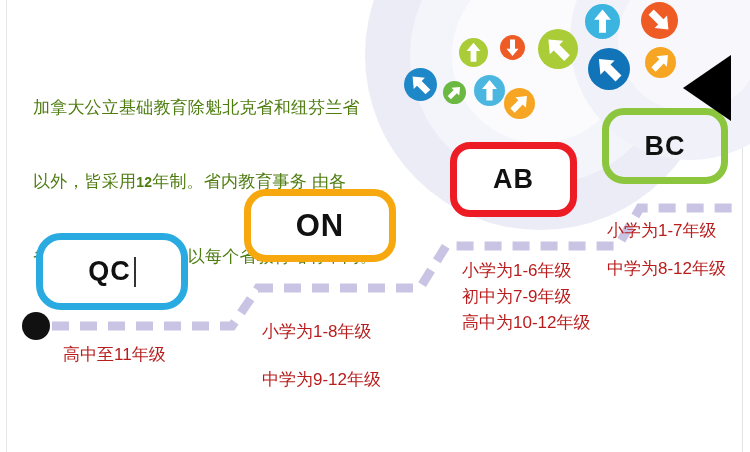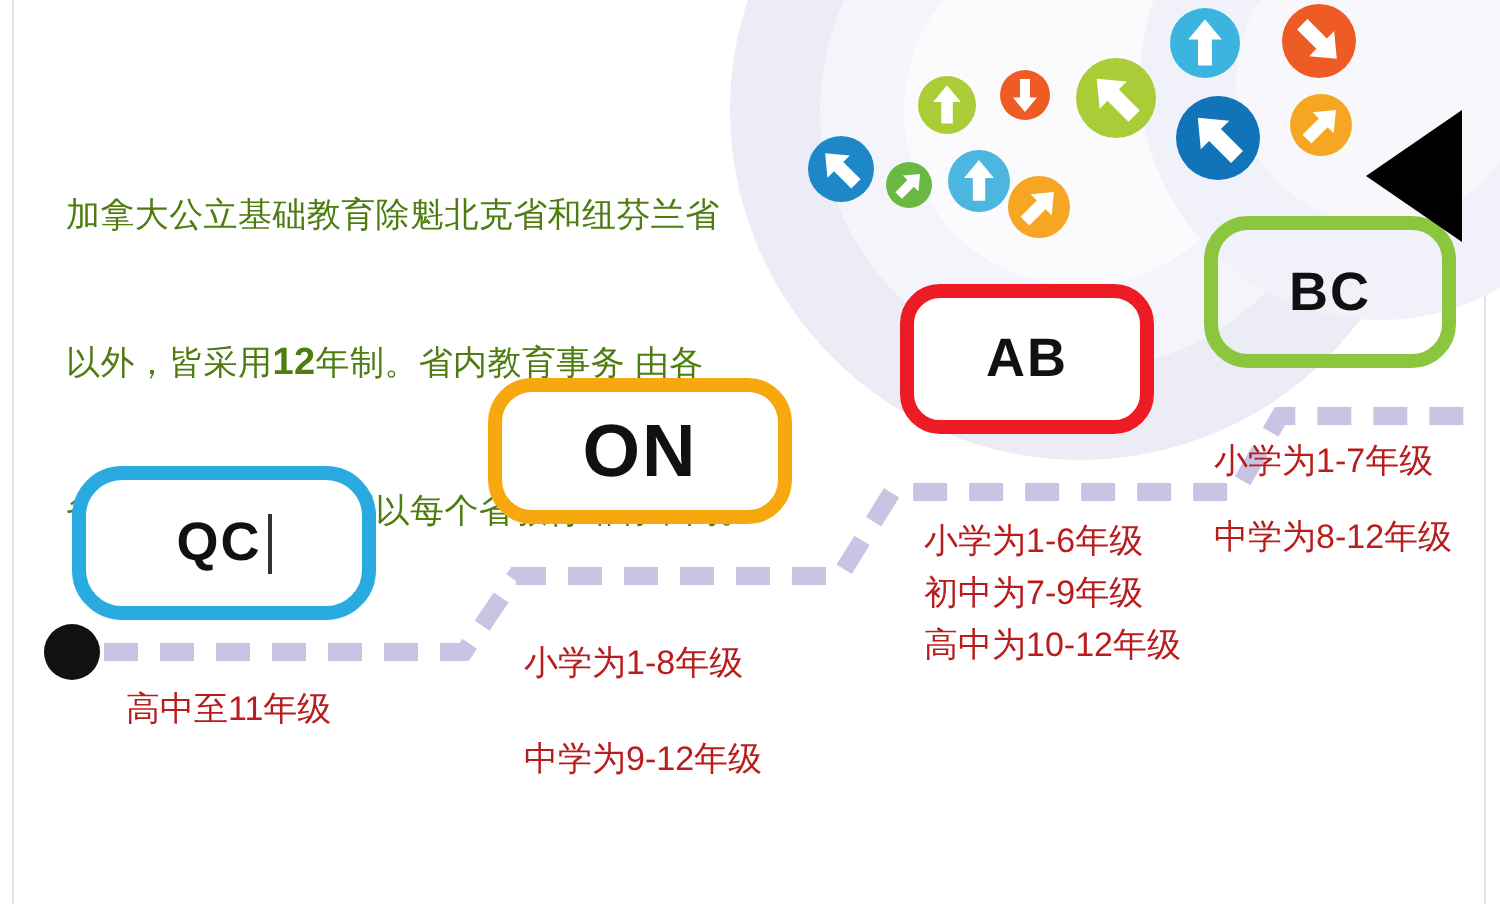--- a/index.html
+++ b/index.html
@@ -45,21 +45,21 @@
     left: 33px;
     top: 52px;
     width: 390px;
     color: #4d7c0f;
     font-size: 17px;
     line-height: 37px;
     letter-spacing: 0.2px;
     white-space: pre-line;
   }
   .intro .big {
-    font-size: 19px;
+    font-size: 14px;
     font-weight: bold;
   }
 
   
   .connector { position: absolute; top: 0; left: 0; }
 
   
   .start-dot {
     position: absolute;
     left: 22px;
@@ -89,21 +89,21 @@
     width: 152px; height: 77px;
     border: 7px solid #29abe2;
     border-radius: 22px;
     font-size: 27px;
   }
   #box-on {
     left: 244px; top: 189px;
     width: 152px; height: 73px;
     border: 7px solid #f7a80e;
     border-radius: 22px;
-    font-size: 37px;
+    font-size: 31px;
   }
   #box-ab {
     left: 450px; top: 142px;
     width: 127px; height: 75px;
     border: 7px solid #ed1c24;
     border-radius: 20px;
     font-size: 27px;
   }
   #box-bc {
     left: 602px; top: 108px;

